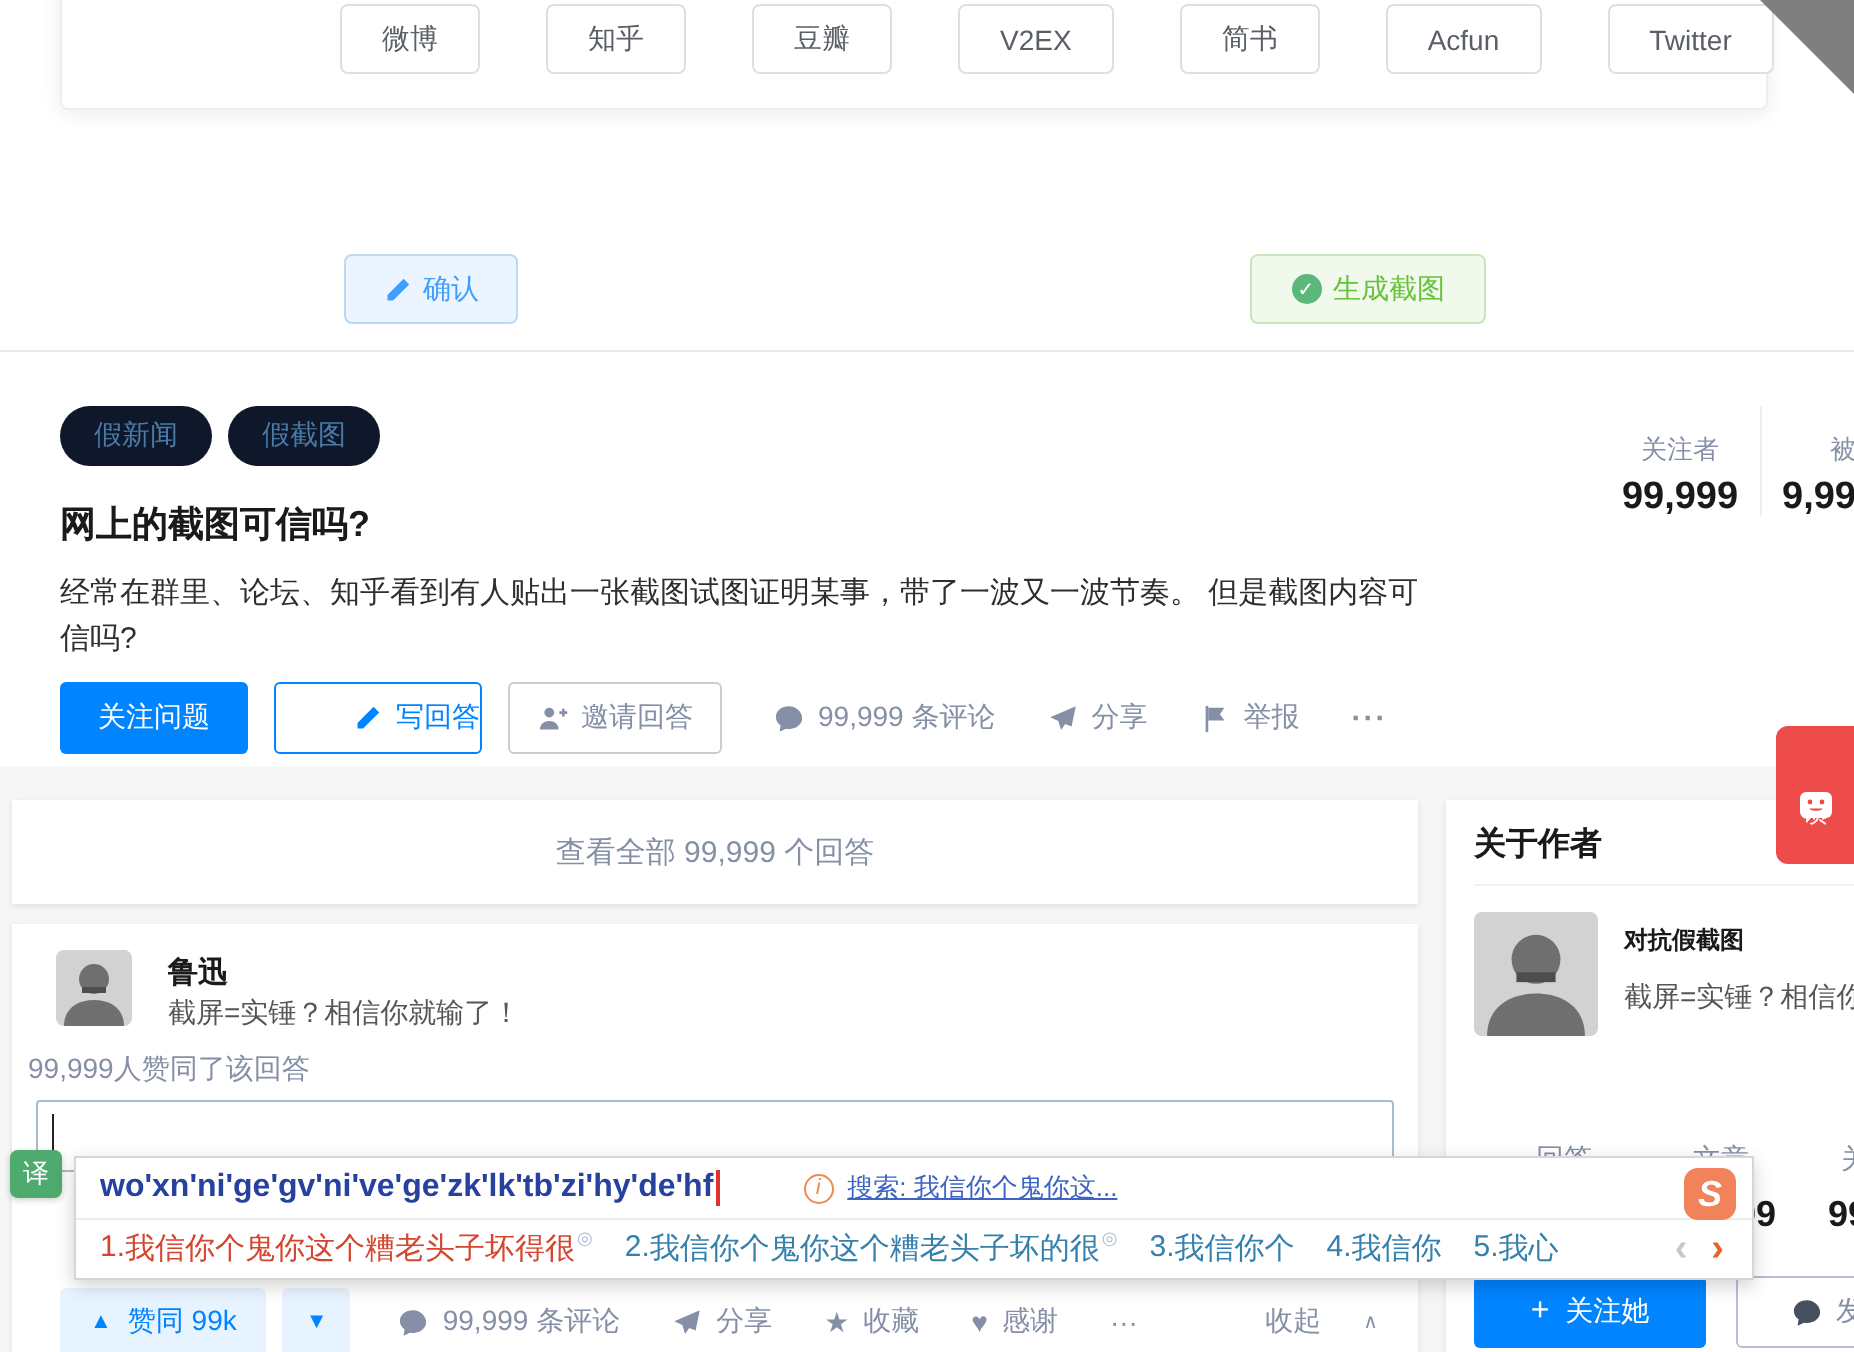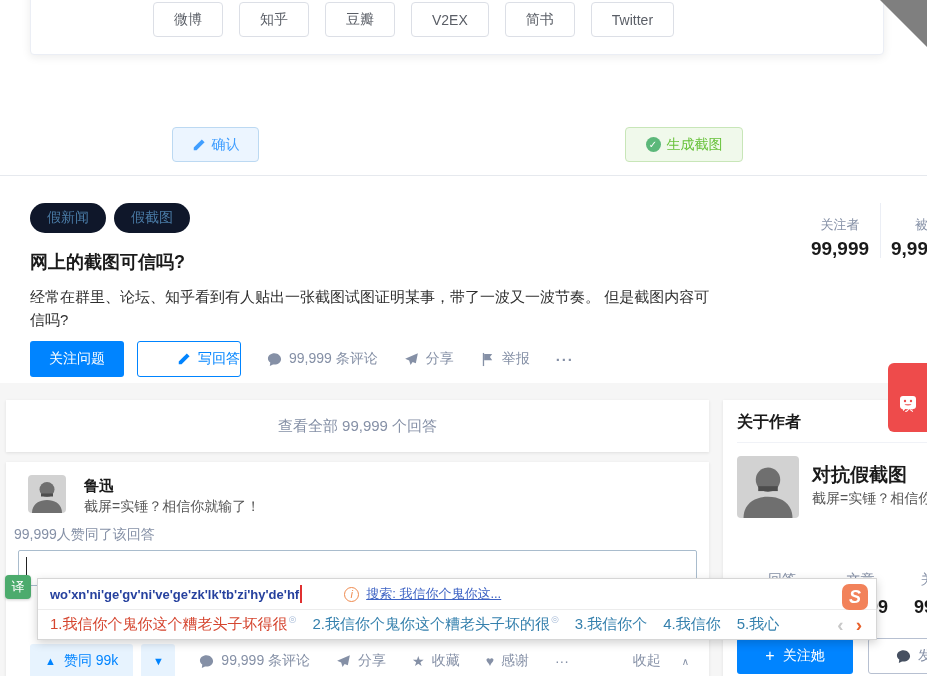--- a/index.html
+++ b/index.html
@@ -16,21 +16,21 @@
   
   .top-card {
     left:30px; top:-18px; width:854px; height:73px; background:#fff;
     border:1px solid #ebeef5; border-radius:4px;
     box-shadow:0 2px 10px rgba(0,0,0,.08);
   }
   .site-row { position:absolute; left:122px; top:19px; display:flex; gap:16px; }
   .site-btn {
     height:35px; padding:0 20px; border:1px solid #dcdfe6; border-radius:4px;
     background:#fff; color:#5a5e66; font-size:14px;
-    display:flex; align-items:center; justify-content:center; white-space:nowrap;
+    display:flex; align-items:center; justify-content:center; white-space:nowrap;margin-left:17px;
   }
   .corner-fold {
     top:0; right:0; width:0; height:0; z-index:6;
     border-top:47px solid #7f7f7f; border-left:47px solid transparent;
   }
 
   
   .btn-confirm {
     left:172px; top:127px; width:87px; height:35px;
     background:#ecf5ff; border:1px solid #bcd9f2; border-radius:4px;
@@ -125,21 +125,21 @@
     position:absolute; right:20px; top:190px; color:#8590a6; font-size:14px;
     display:flex; align-items:center; gap:21px;
   }
   .caret-up { font-size:10px; color:#8590a6; }
 
   
   .sidebar-card { left:723px; top:400px; width:260px; height:280px; }
   .sb-head { position:absolute; left:14px; top:12px; font-size:16px; font-weight:bold; }
   .sb-div { position:absolute; left:14px; top:42px; width:246px; height:1px; background:#f0f2f7; }
   .sb-avatar { left:14px; top:56px; width:62px; height:62px; }
-  .sb-name { left:89px; top:62px; font-size:19px; font-weight:bold; white-space:nowrap; }
+  .sb-name { left:89px; top:62px; font-size:12px; font-weight:bold; white-space:nowrap; }
   .sb-bio  { left:89px; top:90px; font-size:14px; color:#565656; white-space:nowrap; }
   .sb-stats { position:absolute; left:0; top:156px; }
   .sb-col { position:absolute; text-align:center; }
   .sb-col .qlab { font-size:14px; }
   .sb-col .sval { font-size:18px; font-weight:bold; margin-top:8px; white-space:nowrap; }
   .sb-col1 { left:14px;  width:90px; }
   .sb-col2 { left:95px;  width:85px; }
   .sb-col3 { left:176px; width:85px; }
   .sb-follow {
     position:absolute; left:14px; top:238px; width:116px; height:36px;
@@ -153,21 +153,21 @@
     color:#8590a6; font-size:14px;
     display:flex; align-items:center; justify-content:center; gap:7px;
   }
 
   
   .ime-popup {
     left:37px; top:578px; width:840px; height:62px; background:#fff; z-index:40;
     border:1px solid #d6d6d6; box-shadow:0 3px 9px rgba(0,0,0,.18);
   }
   .ime-row1 { position:relative; height:30px; display:flex; align-items:center; padding-left:12px; }
-  .pinyin { font-size:13px; font-weight:bold; color:#26419e; white-space:nowrap; }
+  .pinyin { font-size:16px; font-weight:bold; color:#26419e; white-space:nowrap; }
   .ime-caret { display:inline-block; width:2px; height:18px; background:#e03030; margin-left:1px; vertical-align:-3px; }
   .ime-mid { display:flex; align-items:center; gap:7px; margin-left:42px; }
   .info-i {
     width:15px; height:15px; border-radius:50%; border:1px solid #ef8a4e; color:#ef8a4e;
     font-size:11px; font-style:italic; display:flex; align-items:center; justify-content:center;
   }
   .ime-link { color:#3e63c4; font-size:13px; text-decoration:underline; white-space:nowrap; }
   .sogou-logo {
     position:absolute; right:8px; top:5px; width:26px; height:26px; border-radius:7px;
     background:#f2825a; color:#fff; font-size:18px; font-weight:bold; font-style:italic;
@@ -234,20 +234,21 @@
 
 <div class="abs lower-bg"></div>
 
 <div class="abs top-card">
   <div class="site-row">
     <button class="site-btn">微博</button>
     <button class="site-btn">知乎</button>
     <button class="site-btn">豆瓣</button>
     <button class="site-btn">V2EX</button>
     <button class="site-btn">简书</button>
+    <button class="site-btn">Acfun</button>
     <button class="site-btn">Twitter</button>
   </div>
 </div>
 <div class="abs corner-fold"></div>
 
 <button class="abs btn-confirm">
   <svg width="14" height="14" viewBox="0 0 16 16">
       <use href="#ic-pencil"></use>
     </svg>
   <span>确认</span>
@@ -279,20 +280,26 @@
 <h1 class="abs q-title">网上的截图可信吗?</h1>
 <p class="abs q-desc">经常在群里、论坛、知乎看到有人贴出一张截图试图证明某事，带了一波又一波节奏。 但是截图内容可信吗?</p>
 
 <div class="abs q-actions">
   <button class="btn-follow">关注问题</button>
   <button class="btn-write">
     <svg width="14" height="14" viewBox="0 0 16 16">
         <use href="#ic-pencil"></use>
       </svg>
     <span>写回答</span>
+  </button>
+  <button class="btn-invite">
+    <svg width="15" height="15" viewBox="0 0 16 16">
+        <use href="#ic-person-plus"></use>
+      </svg>
+    <span>邀请回答</span>
   </button>
   <a class="qlink">
     <svg width="15" height="15" viewBox="0 0 16 16">
         <use href="#ic-bubble"></use>
       </svg>
     <span>99,999 条评论</span>
   </a>
   <a class="qlink">
     <svg width="15" height="15" viewBox="0 0 16 16">
         <use href="#ic-share"></use>

